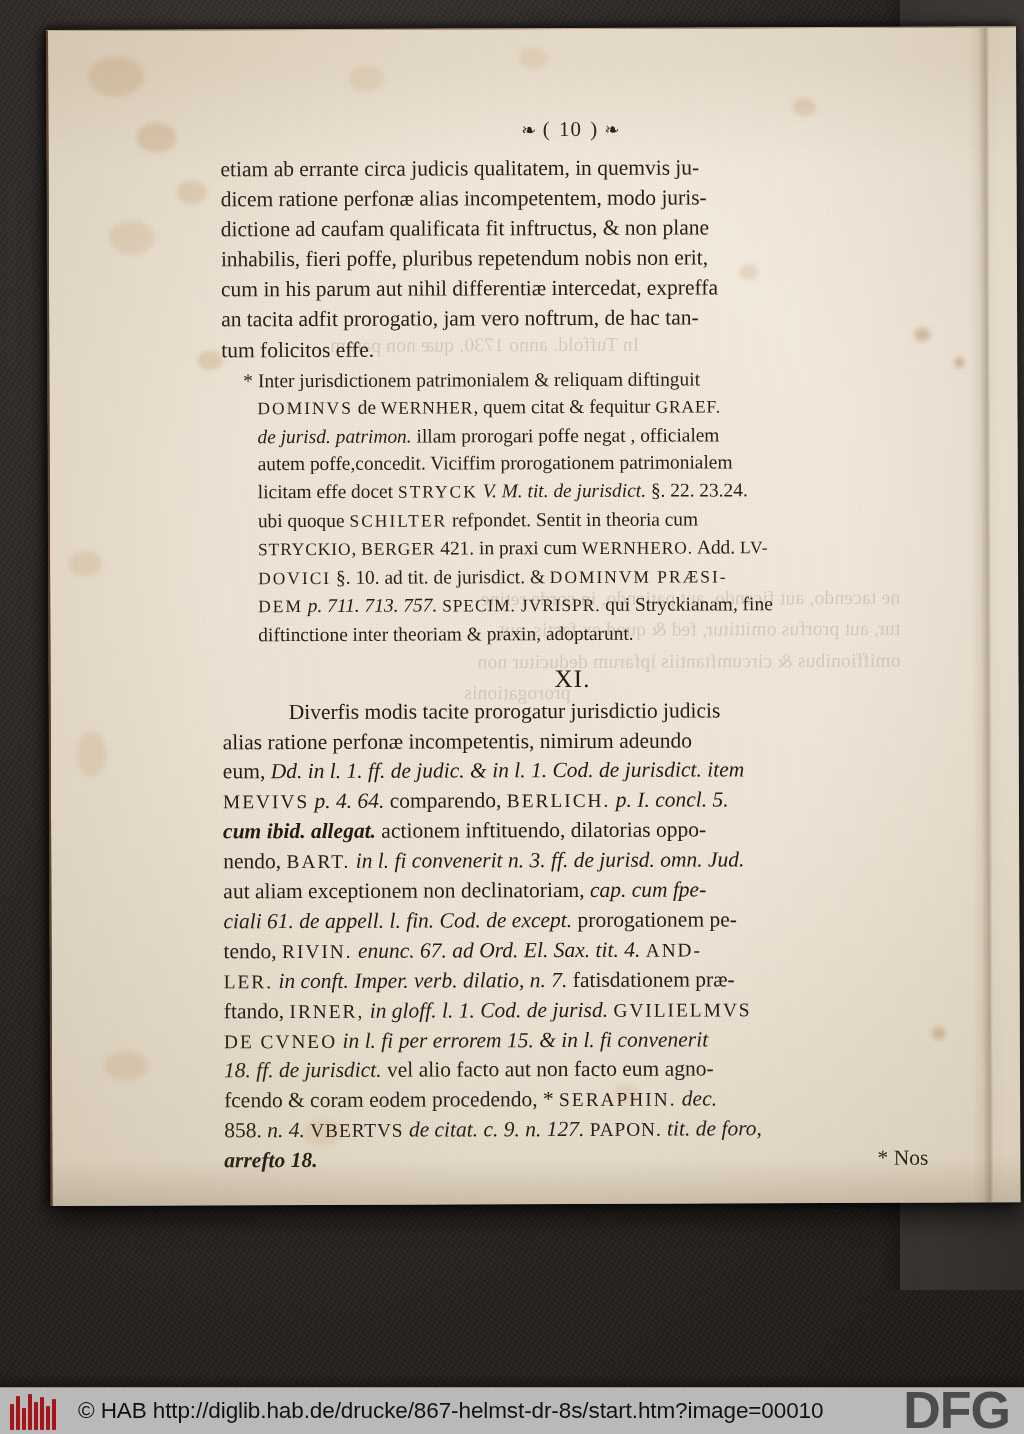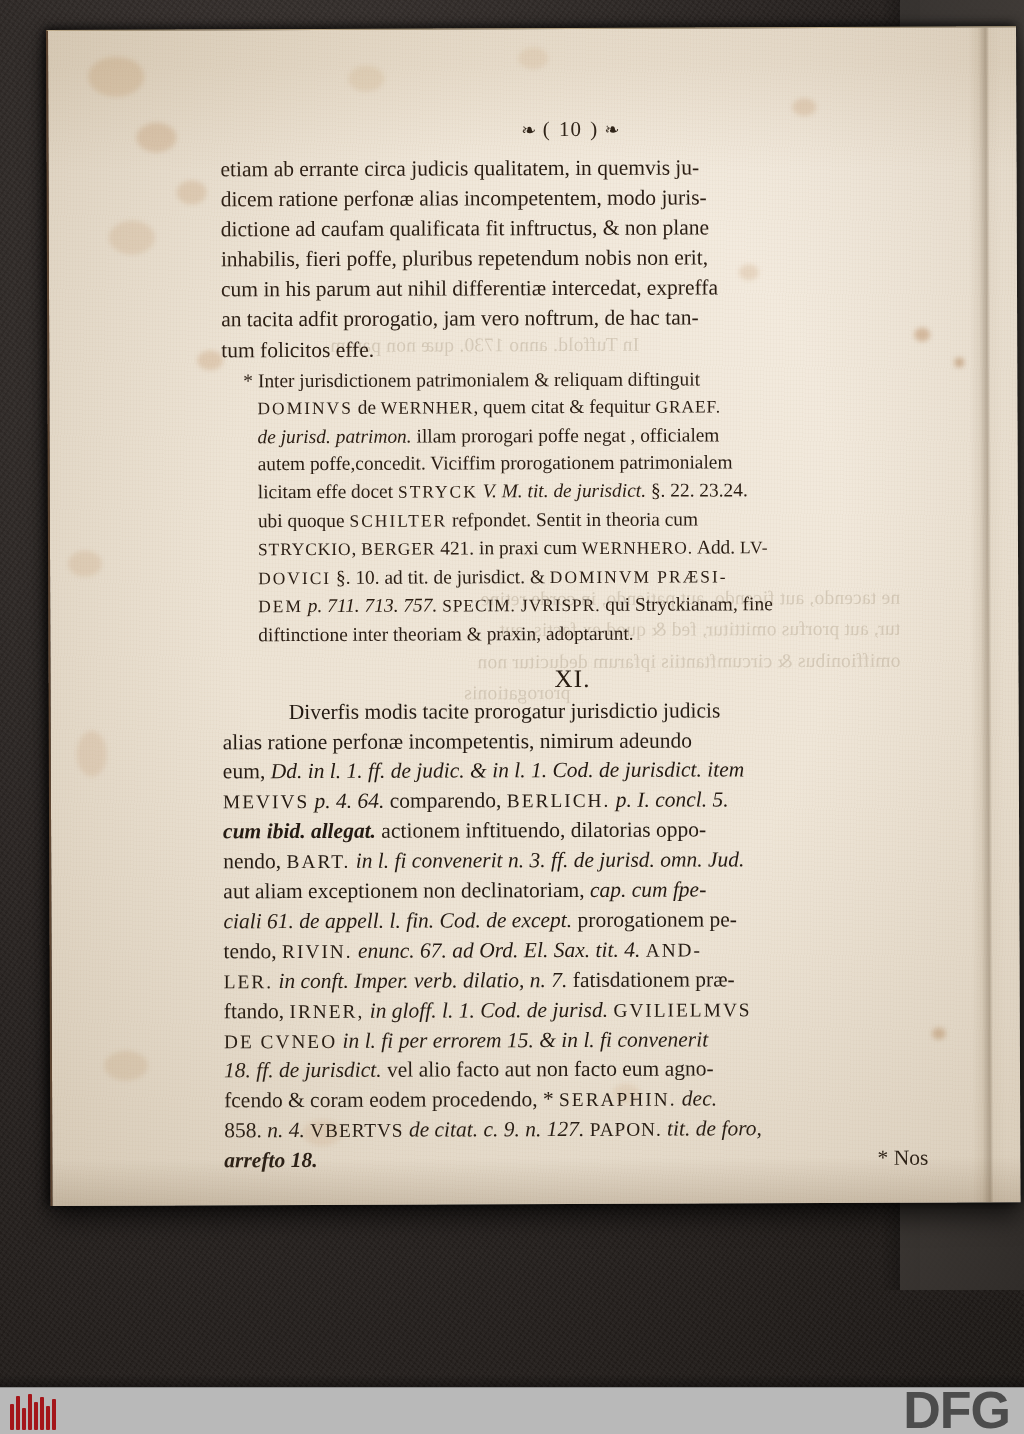--- a/index.html
+++ b/index.html
@@ -294,14 +294,15 @@
   <div id="hab-logo">
     <i style="height:26px"></i>
       <i style="height:34px"></i>
       <i style="height:22px"></i>
     <i style="height:36px"></i>
       <i style="height:28px"></i>
       <i style="height:33px"></i>
     <i style="height:24px"></i>
       <i style="height:31px"></i>
   </div>
+  <div id="footer-url">© HAB http://diglib.hab.de/drucke/867-helmst-dr-8s/start.htm?image=00010</div>
   <div id="dfg-logo">DFG</div>
 </div>
 
 </body></html>

